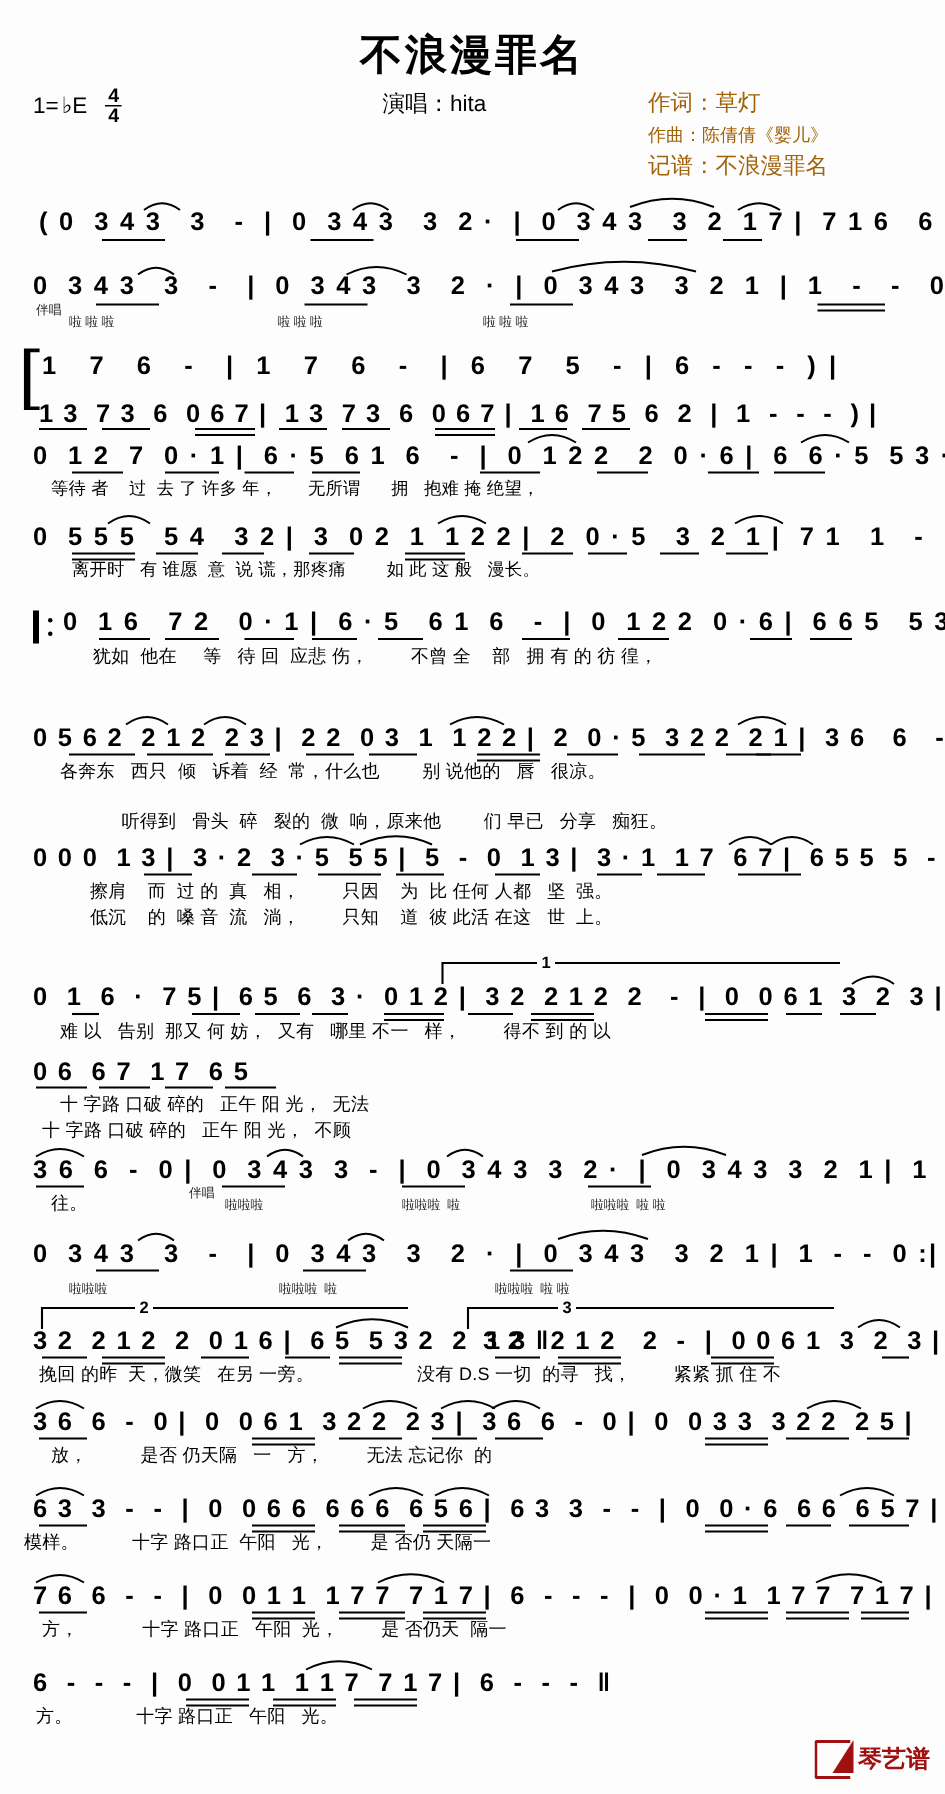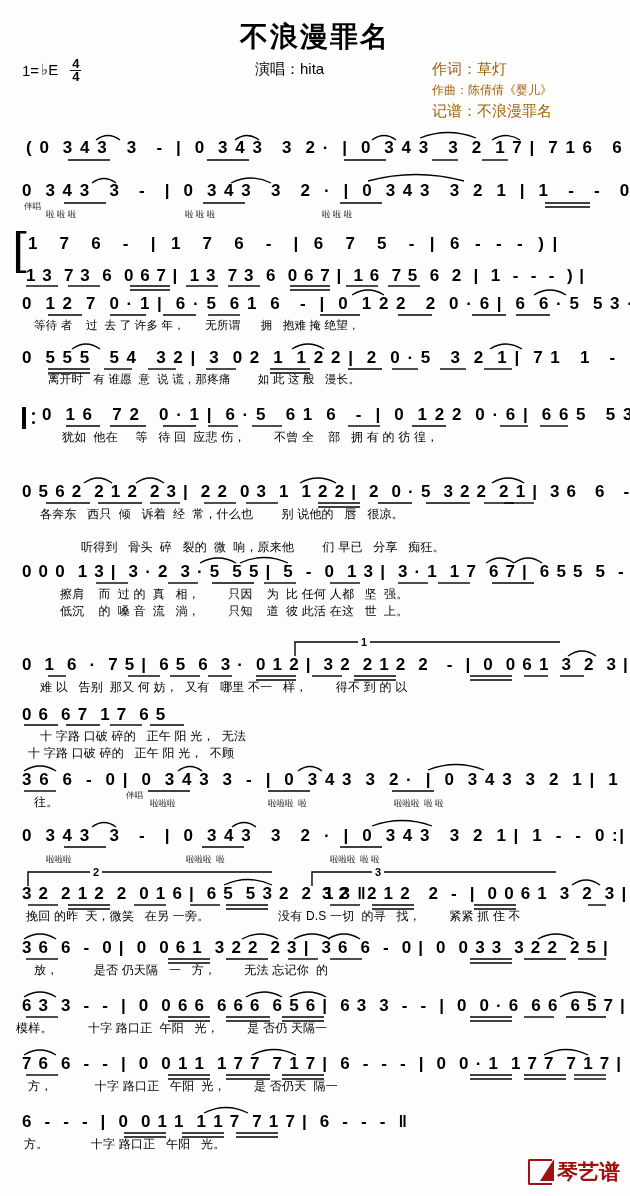--- a/index.html
+++ b/index.html
@@ -47,21 +47,21 @@
         font-family:"Liberation Sans","DejaVu Sans",sans-serif;}
 
   
   svg.ovl{position:absolute;left:0;top:0;overflow:visible;pointer-events:none;}
 
   .brace{position:absolute;font-size:46px;line-height:1;color:#000;
          font-family:"DejaVu Serif",serif;}
   .logo{
     position:absolute;right:10px;bottom:10px;
     display:flex;align-items:center;gap:5px;
-    color:#a01010;font-weight:700;font-size:21px;
+    color:#a01010;font-weight:700;font-size:16px;
     font-family:"Liberation Sans","DejaVu Sans",sans-serif;
   }
   .logo .mark{
     width:22px;height:22px;border:2.5px solid #a01010;
     border-right:none;border-radius:2px 0 0 2px;position:relative;
   }
   .logo .mark:after{
     content:"";position:absolute;right:-2px;top:-2px;width:0;height:0;
     border-left:14px solid transparent;border-bottom:22px solid #a01010;
   }

